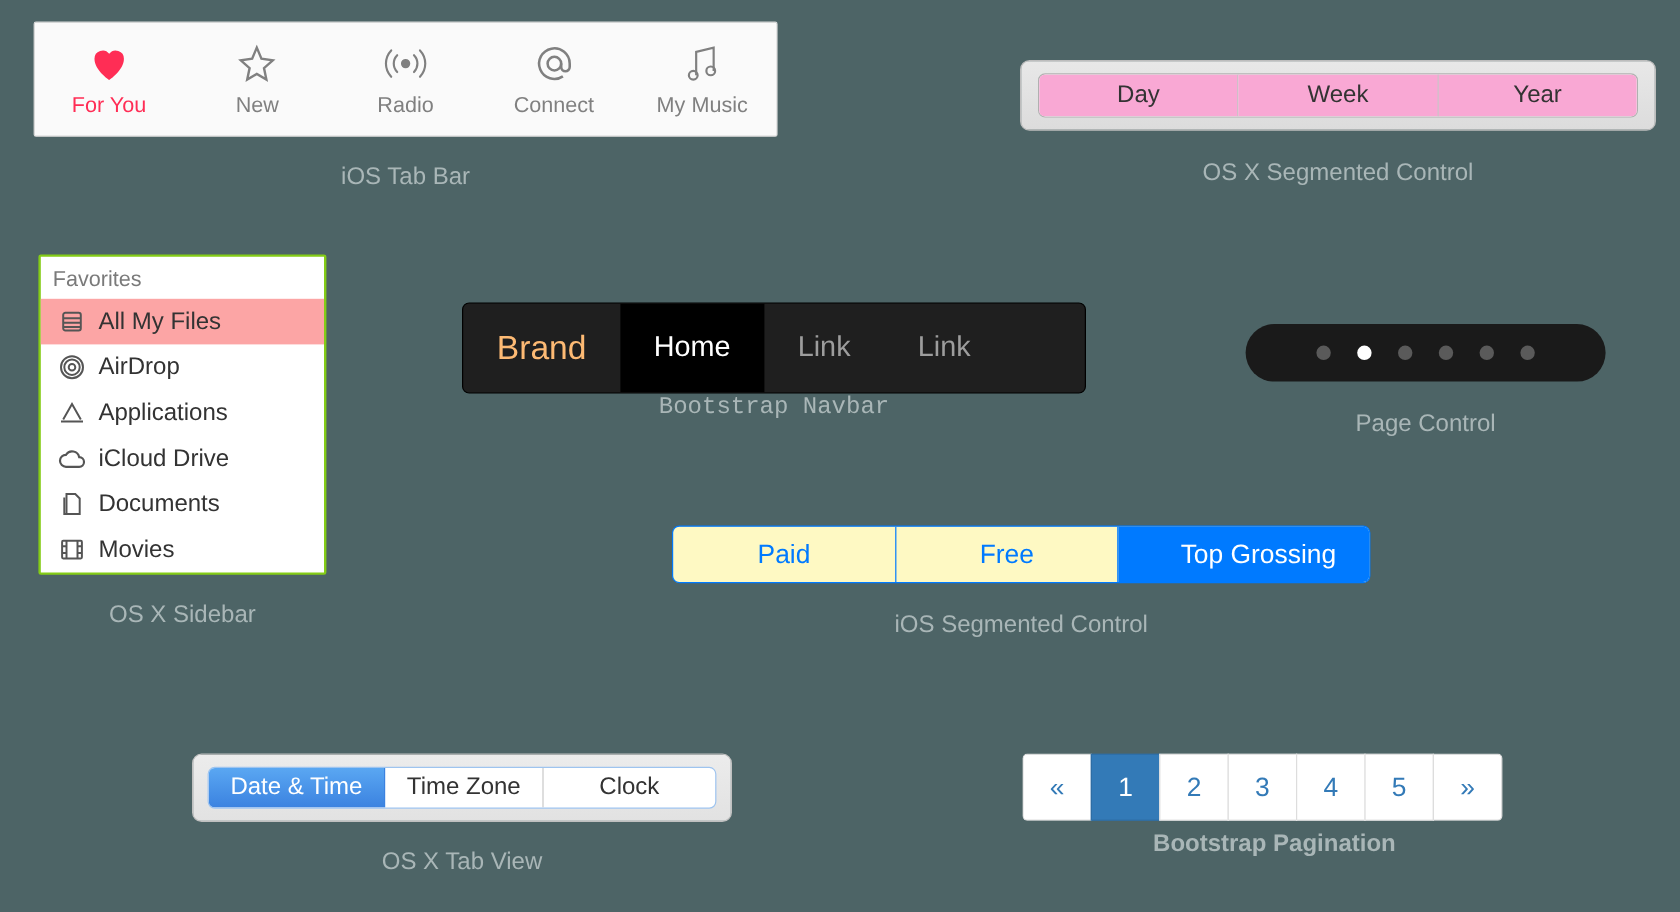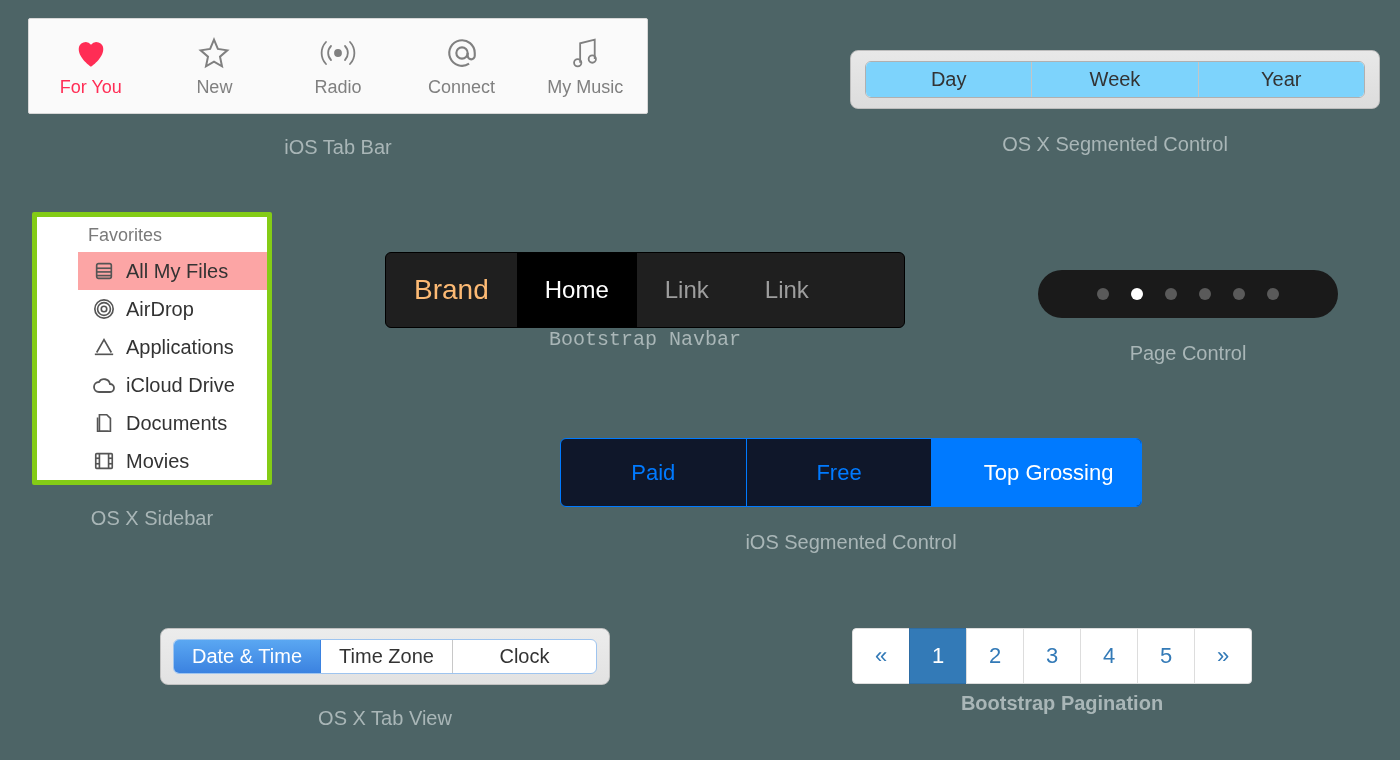--- a/index.html
+++ b/index.html
@@ -56,35 +56,34 @@
     background: #fff;
   }
   .osx-seg-item {
     flex: 1;
     text-align: center;
     font-size: 20px;
     padding: 6px 0;
     border-right: 1px solid #c5c5c5;
     color: #333;
     cursor: pointer;
-    background: #7dd3fc;
+    background: #f9a8d4;
   }
   .osx-seg-item:last-child { border-right: none; }
   .osx-seg-item.selected {
     background: #636363;
     color: #fff;
   }
 
   
   .osx-sidebar-wrap { position: absolute; left: 32px; top: 212px; width: 240px; }
   .osx-sidebar {
     background: #fff;
-    border: 5px solid #84cc16;
+    border: 2px solid #84cc16;
     border-radius: 2px;
-    padding-left: 41px;
   }
   .osx-sidebar-header {
     font-size: 18px;
     color: #7a7a7a;
     padding: 8px 10px 6px;
     font-weight: 500;
   }
   .osx-sidebar-item {
     display: flex;
     align-items: center;
@@ -145,22 +144,22 @@
   }
   .page-dot.active { background: #fff; }
 
   
   .ios-seg-wrap { position: absolute; left: 560px; top: 438px; width: 582px; }
   .ios-seg {
     display: flex;
     border: 1.5px solid #007aff;
     border-radius: 6px;
     overflow: hidden;
-    height: 69px;
-    background: #0f172a;
+    height: 48px;
+    background: #fef9c3;
   }
   .ios-seg-item {
     flex: 1;
     display:flex; align-items:center; justify-content:center;
     font-size: 22px;
     color: #007aff;
     border-right: 1px solid #007aff;
     cursor: pointer;
   }
   .ios-seg-item:last-child { border-right: none; padding-left: 24px; }

